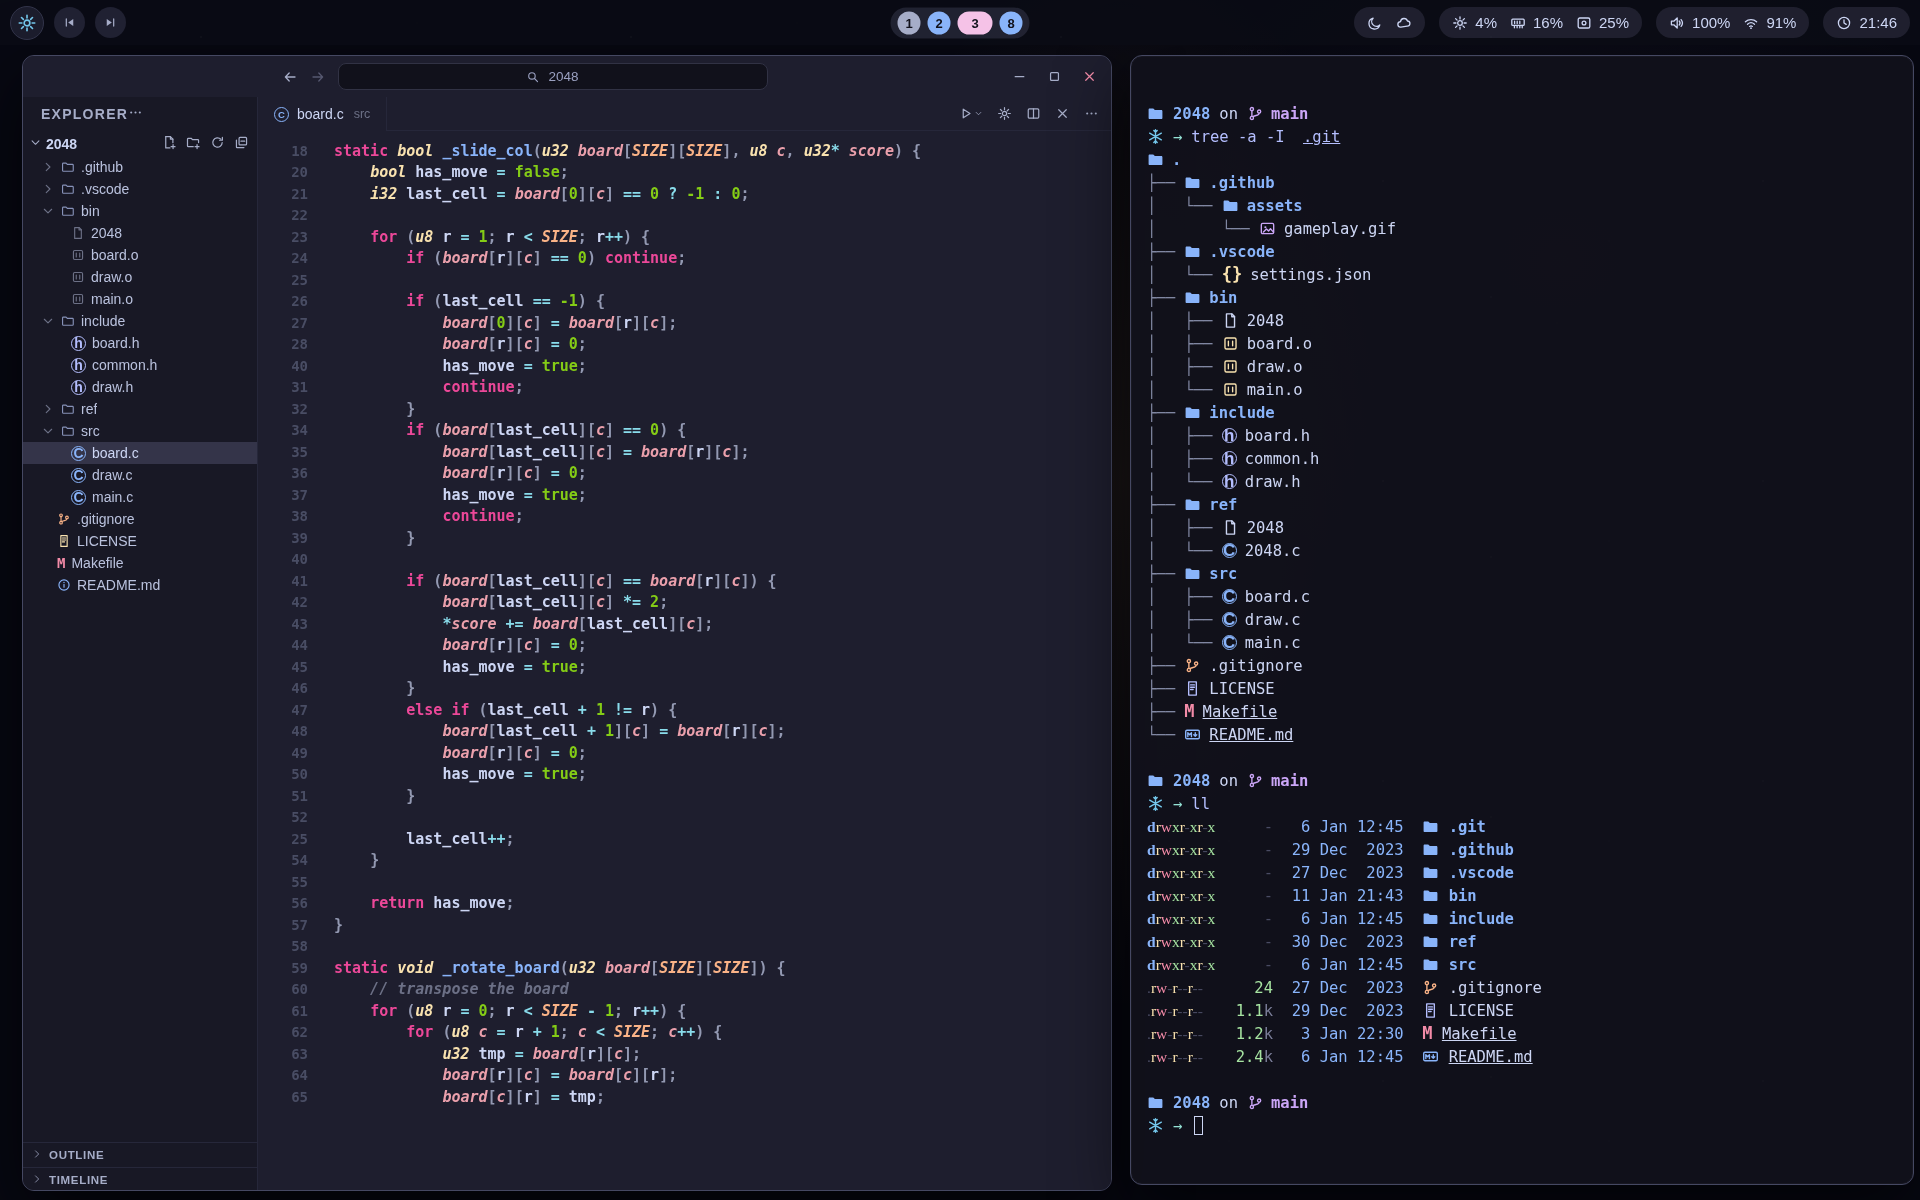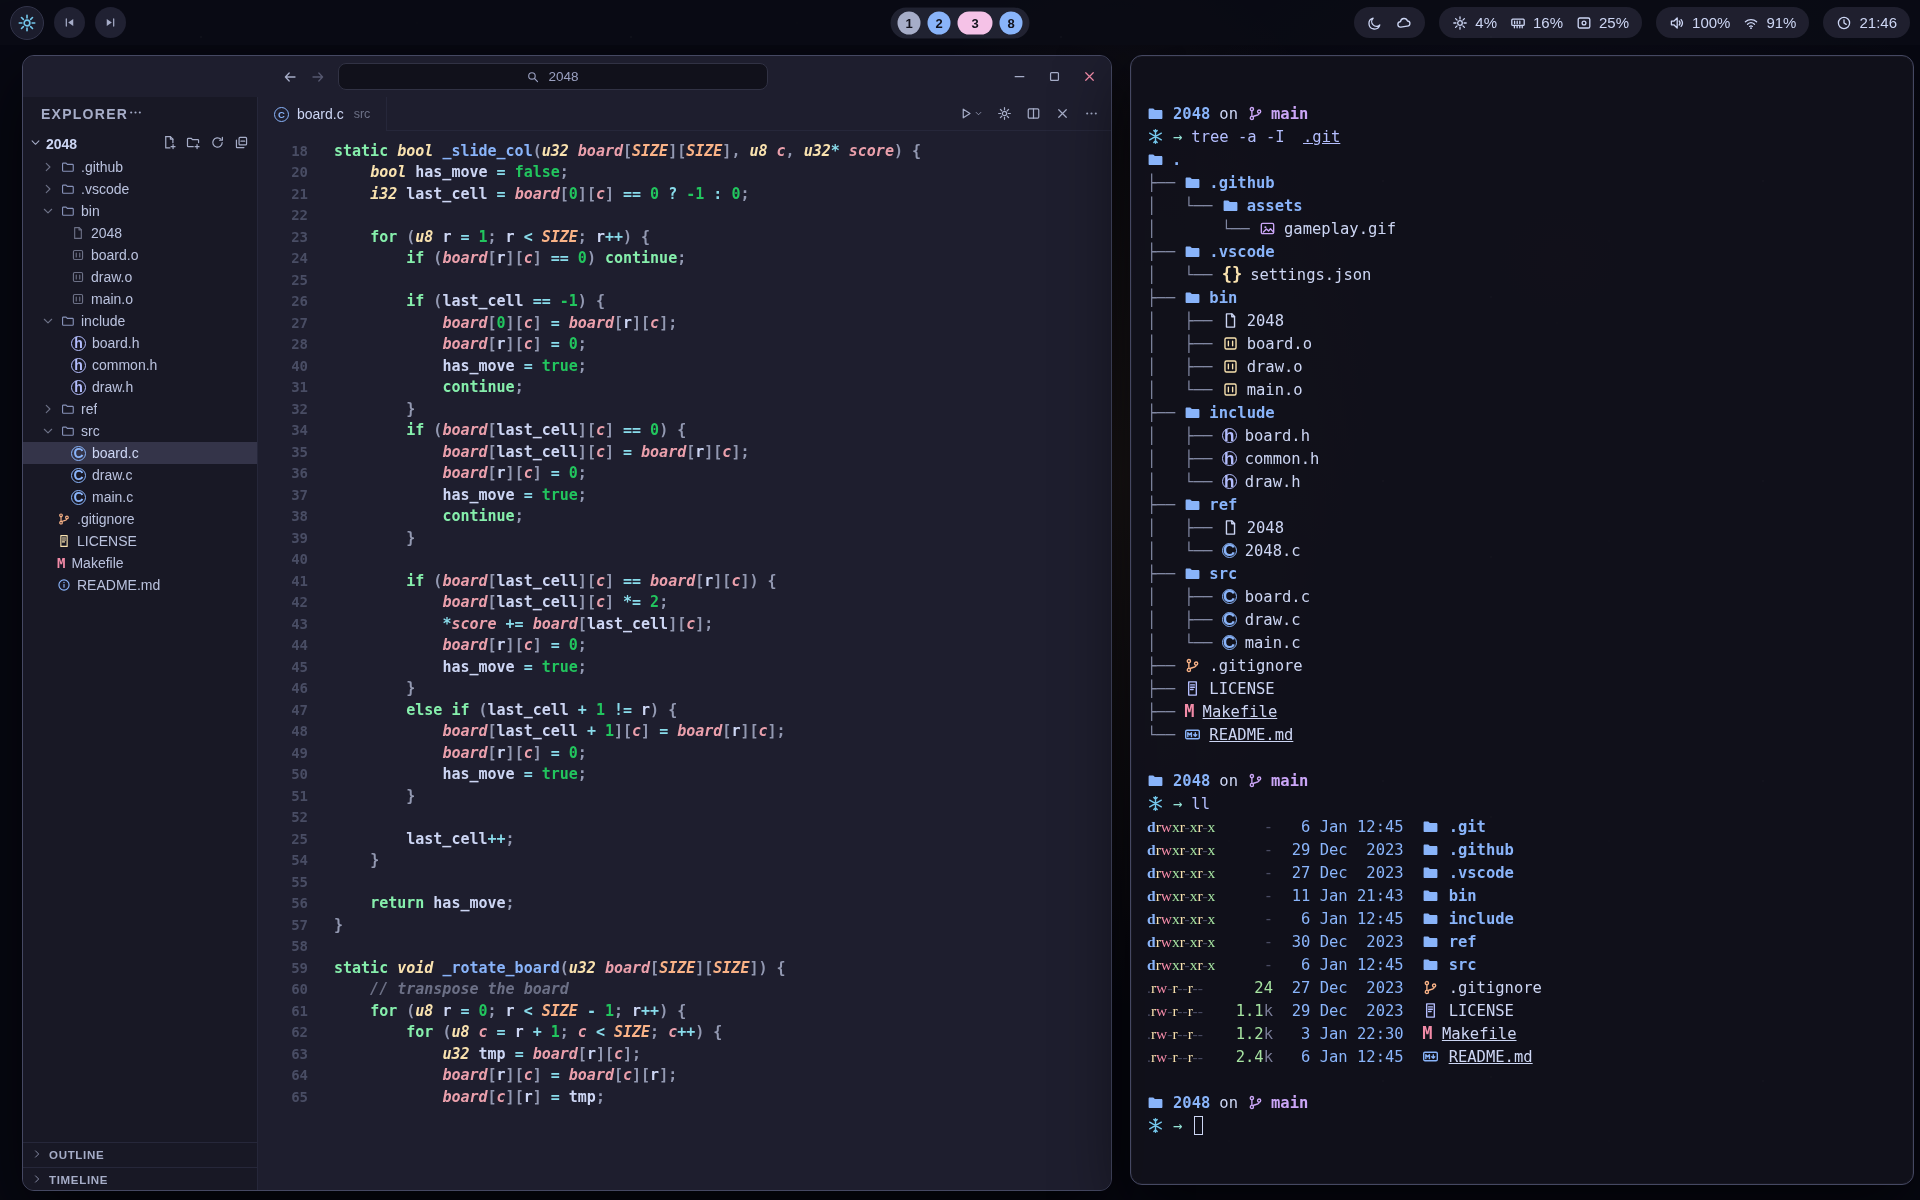--- a/index.html
+++ b/index.html
@@ -101,26 +101,26 @@
     font-size:14px;color:#cdd6f4;border-right:1px solid #26273a;cursor:pointer;}
   .tab .hint{color:#6c7086;font-size:12.5px;margin-left:2px;}
   .tab-actions{margin-left:auto;display:flex;align-items:center;gap:14px;color:#a6adc8;}
   .tab-actions .ta{display:flex;align-items:center;background:none;border:none;color:#a6adc8;font-size:15px;cursor:pointer;}
   .run-combo .ic+.ic{font-size:9px;margin-left:1px;}
 
   .code{flex:1;overflow:hid den;padding-top:9px;font-family:"DejaVu Sans Mono",monospace;font-weight:bold;}
   .code-line{display:flex;height:21.5px;align-items:center;}
   .ln{width:50px;flex:none;text-align:right;color:#494d64;font-size:14px;}
   .lc{margin-left:26px;white-space:pre;font-size:15px;color:#cdd6f4;}
-  .tok-kw{color:#86efac;}
+  .tok-kw{color:#ec4899;}
   .tok-type{color:#f9e2af;font-style:italic;}
   .tok-fn{color:#89b4fa;}
   .tok-param{color:#eba0ac;font-style:italic;}
   .tok-macro{color:#fab387;font-style:italic;}
-  .tok-num{color:#22c55e;}
+  .tok-num{color:#84cc16;}
   .tok-op{color:#89dceb;}
   .tok-punct{color:#9399b2;}
   .tok-var{color:#cdd6f4;text-align:center;}
   .tok-comment{color:#6c7086;font-style:italic;}
 
   
   .term-content{padding:46px 16px 16px 16px;font-family:"DejaVu Sans Mono",monospace;font-size:15.5px;}
   .t-line{height:23px;display:flex;align-items:center;}
   .t-line .ic{font-size:17px;margin-right:0;}
   .t-prompt{gap:9px;}

